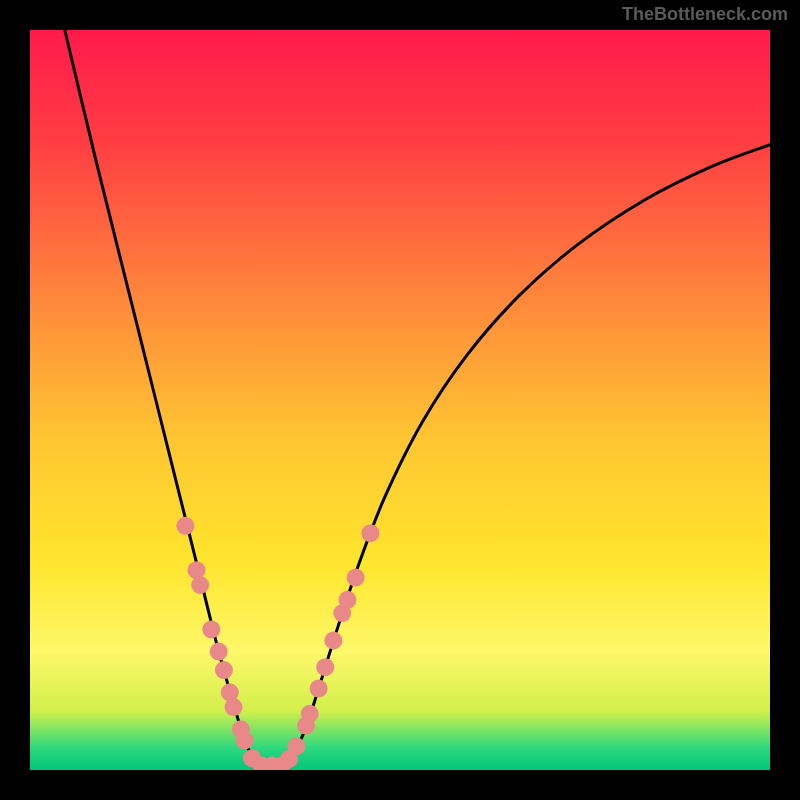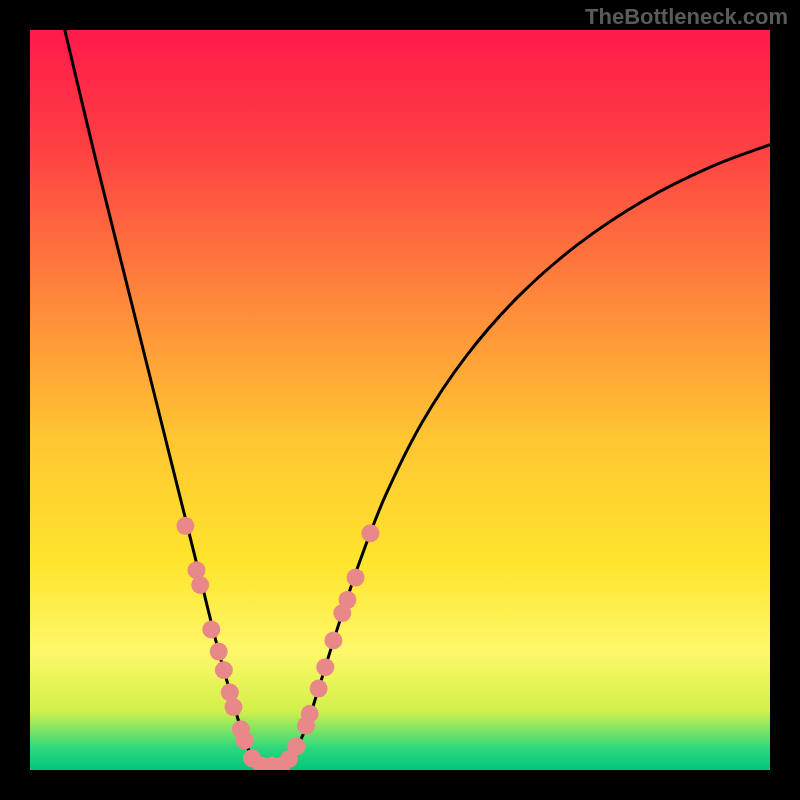--- a/index.html
+++ b/index.html
@@ -14,21 +14,21 @@
   .canvas {
     position: relative;
     width: 800px;
     height: 800px;
     background: #000;
   }
   .watermark {
     position: absolute;
     top: 4px;
     right: 12px;
-    font-size: 22px;
+    font-size: 18px;
     font-weight: 600;
     color: #5a5a5a;
     z-index: 4;
     font-family: Arial, sans-serif;
     margin-left: 40px;
   }
   svg {
     position: absolute;
     top: 0;
     left: 0;

